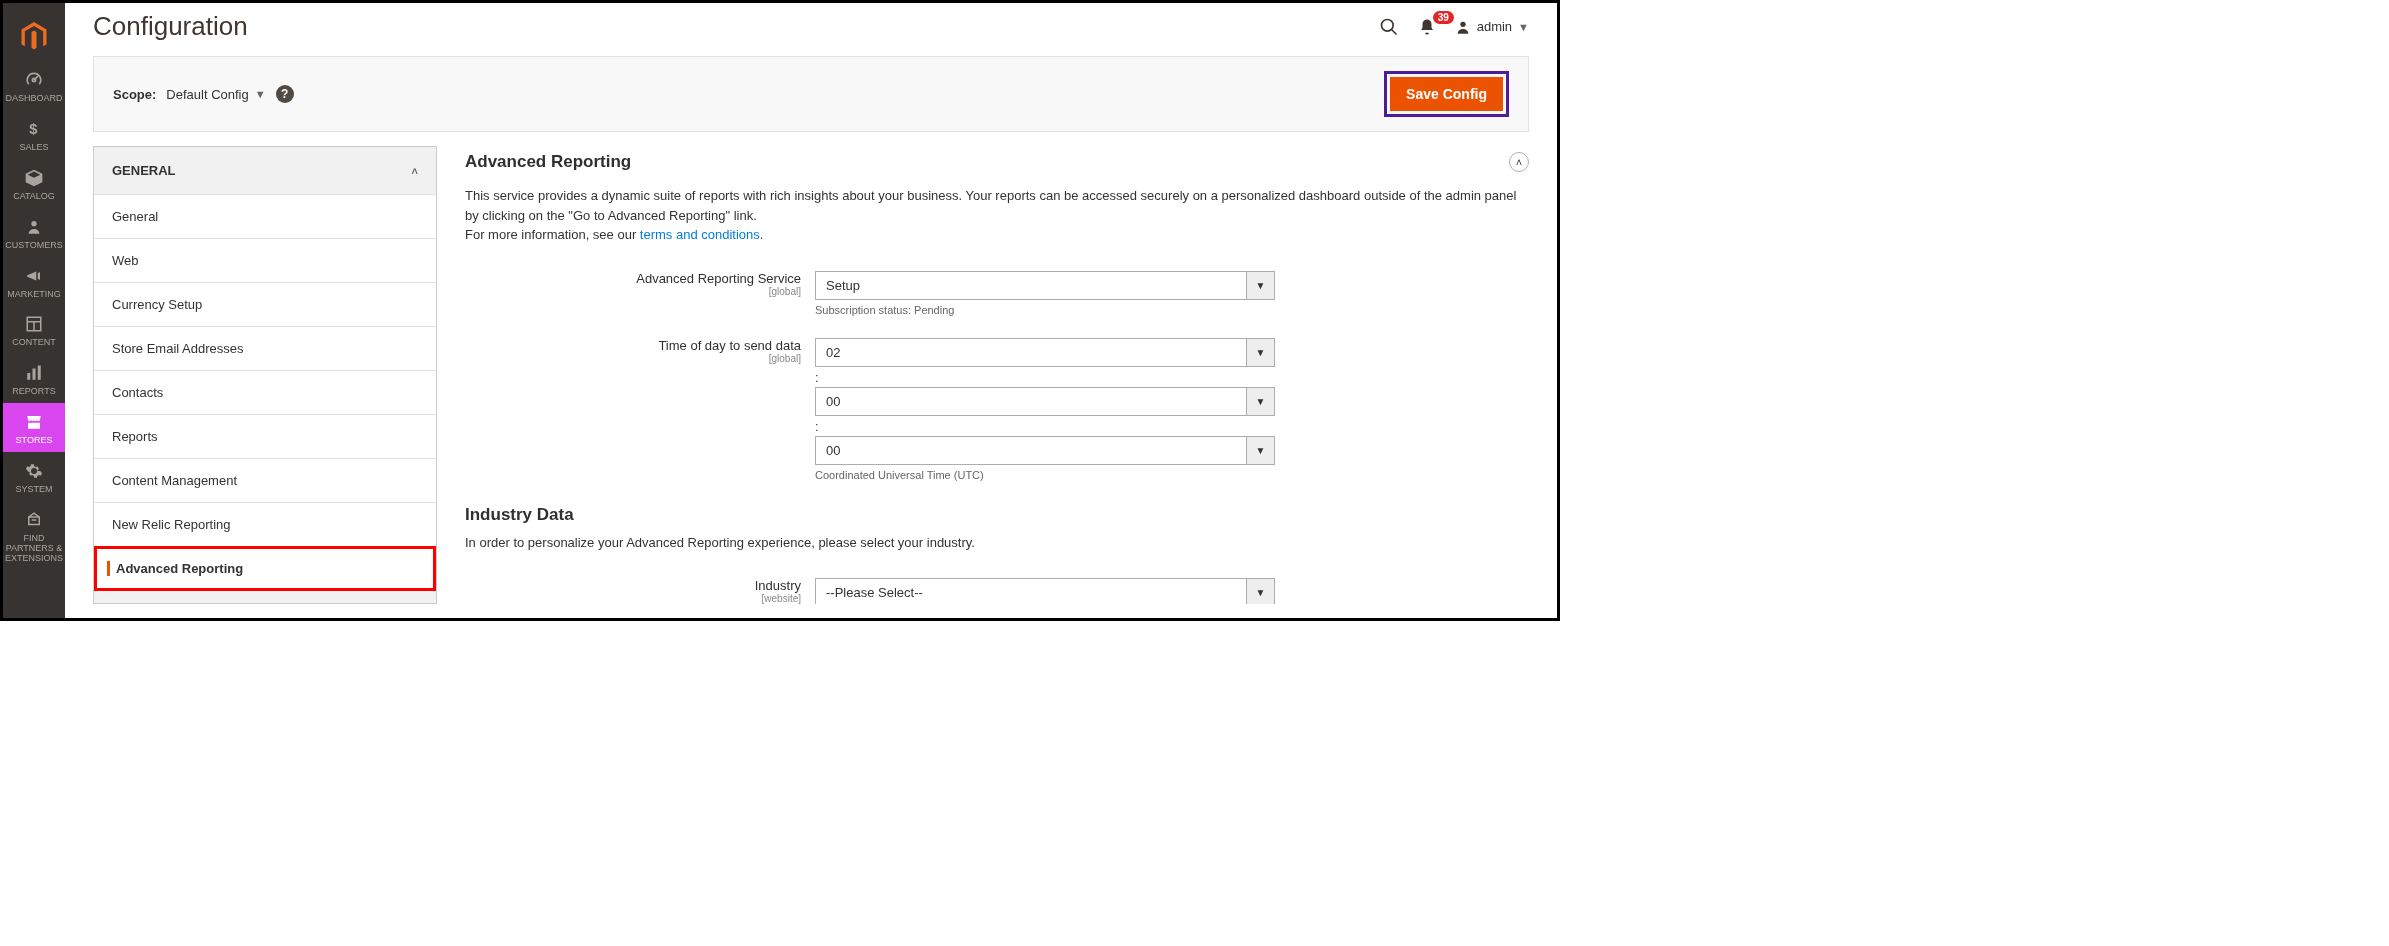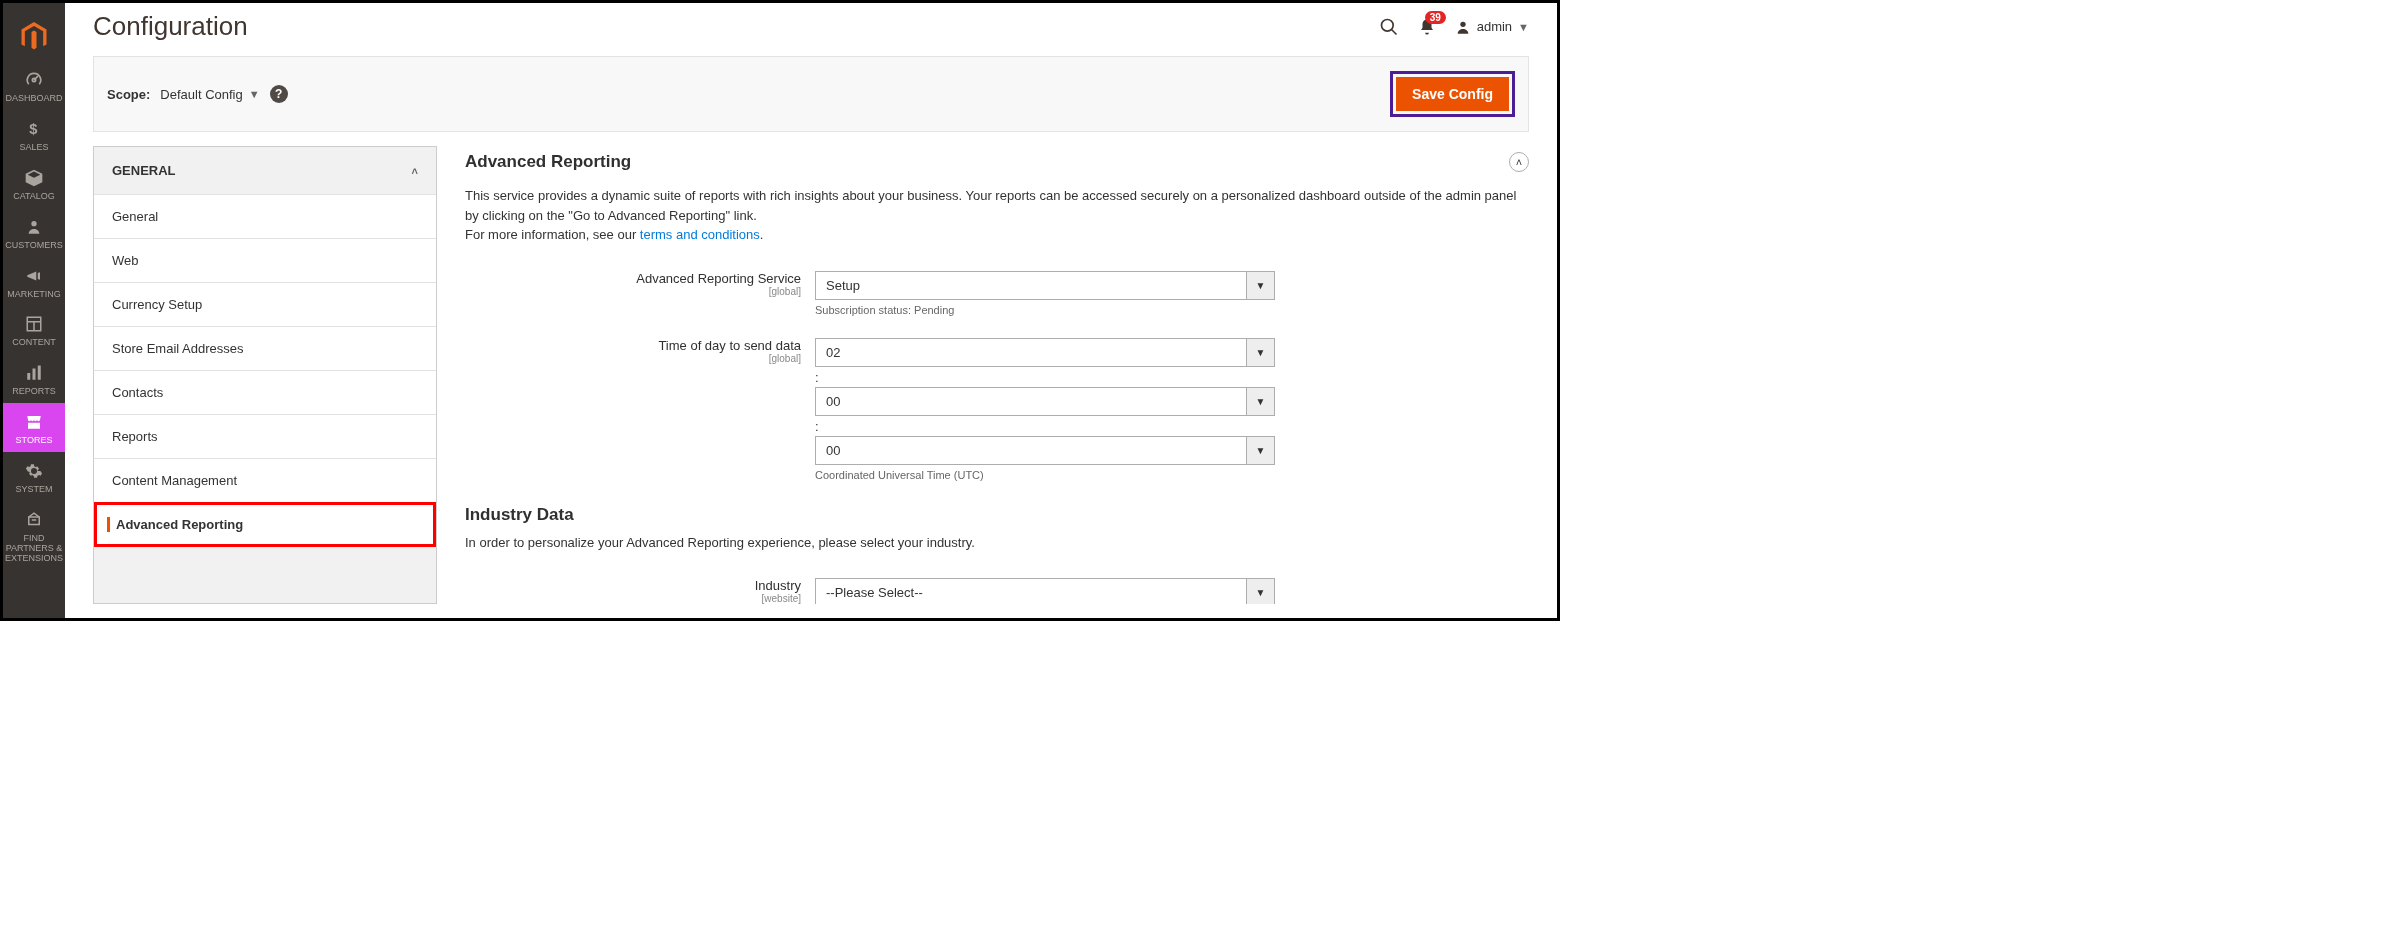--- a/index.html
+++ b/index.html
@@ -10,23 +10,23 @@
   .sidebar .logo svg { width: 28px; height: 30px; }
   .nav-item { width: 100%; display:flex; flex-direction:column; align-items:center; justify-content:center; padding: 8px 0 6px 0; cursor:pointer; font-size:9px; text-align:center; line-height:1.1; color:#aaa49e;}
   .nav-item.active { background:#d946ef; color:#fff; }
   .nav-item .icon { width:22px; height:22px; margin-bottom:3px; display:flex;align-items:center;justify-content:center;}
   .main { flex:1; overflow:hidden; display:flex; flex-direction:column; background:#fff; }
   .topbar { display:flex; align-items:center; justify-content:space-between; padding: 8px 28px 8px 28px; }
   .title { font-size: 26px; font-weight:400; color:#41362f; }
   .top-icons { display:flex; align-items:center; gap: 18px; }
   .top-icons .ico { width:20px; height:20px; display:flex;align-items:center;justify-content:center; color:#41362f; cursor:pointer;}
   .bell-wrap { position:relative; }
-  .bell-badge { position:absolute; top:-6px; left:8px; background:#e22626; color:#fff; border-radius:9px; font-size:10px; padding:1px 5px; font-weight:600;}
+  .bell-badge { position:absolute; top:-6px; left:16px; background:#e22626; color:#fff; border-radius:9px; font-size:10px; padding:1px 5px; font-weight:600;}
   .admin-drop { display:flex; align-items:center; gap:6px; cursor:pointer;}
-  .scopebar { background:#f8f8f8; border:1px solid #e3e3e3; margin: 6px 28px 0 28px; padding: 14px 13px; display:flex; align-items:center; justify-content:space-between; }
+  .scopebar { background:#f8f8f8; border:1px solid #e3e3e3; margin: 6px 28px 0 28px; padding: 14px 19px; display:flex; align-items:center; justify-content:space-between; }
   .scope-left { display:flex; align-items:center; gap:10px;}
   .scope-label { font-weight:700; font-size:13px;}
   .scope-select { display:flex; align-items:center; gap:6px; cursor:pointer; font-size:13px;}
   .help-circle { width:18px;height:18px;border-radius:50%;background:#514943;color:#fff;display:flex;align-items:center;justify-content:center;font-size:12px;font-weight:700;cursor:pointer;}
   .save-btn { background:#eb5202; color:#fff; font-weight:600; font-size:14px; padding:9px 16px; border:none; cursor:pointer;}
   .save-highlight { border:3px solid #4c1d95; padding:3px; display:inline-block;}
   .content { flex:1; display:flex; padding: 14px 28px; gap:8px; overflow:hidden;}
   .config-nav { width:344px; border:1px solid #ccc; background:#f1f1f1;}
   .config-group-head { display:flex; justify-content:space-between; align-items:center; padding: 16px 18px; font-weight:700; font-size:13px; background:#f1f1f1; cursor:pointer;}
   .config-items { }
@@ -204,20 +204,21 @@
           <span class="chev">˄</span>
         </div>
         <div class="config-items">
           <div class="config-item">General</div>
           <div class="config-item">Web</div>
           <div class="config-item">Currency Setup</div>
           <div class="config-item">Store Email Addresses</div>
           <div class="config-item">Contacts</div>
           <div class="config-item">Reports</div>
           <div class="config-item">Content Management</div>
+          <div class="config-item">New Relic Reporting</div>
           <div class="config-item active-wrap">
             <div class="config-item-active">
               <div class="inner">Advanced Reporting</div>
             </div>
           </div>
         </div>
       </div>
 
       <div class="panel">
         <div class="section-head">

